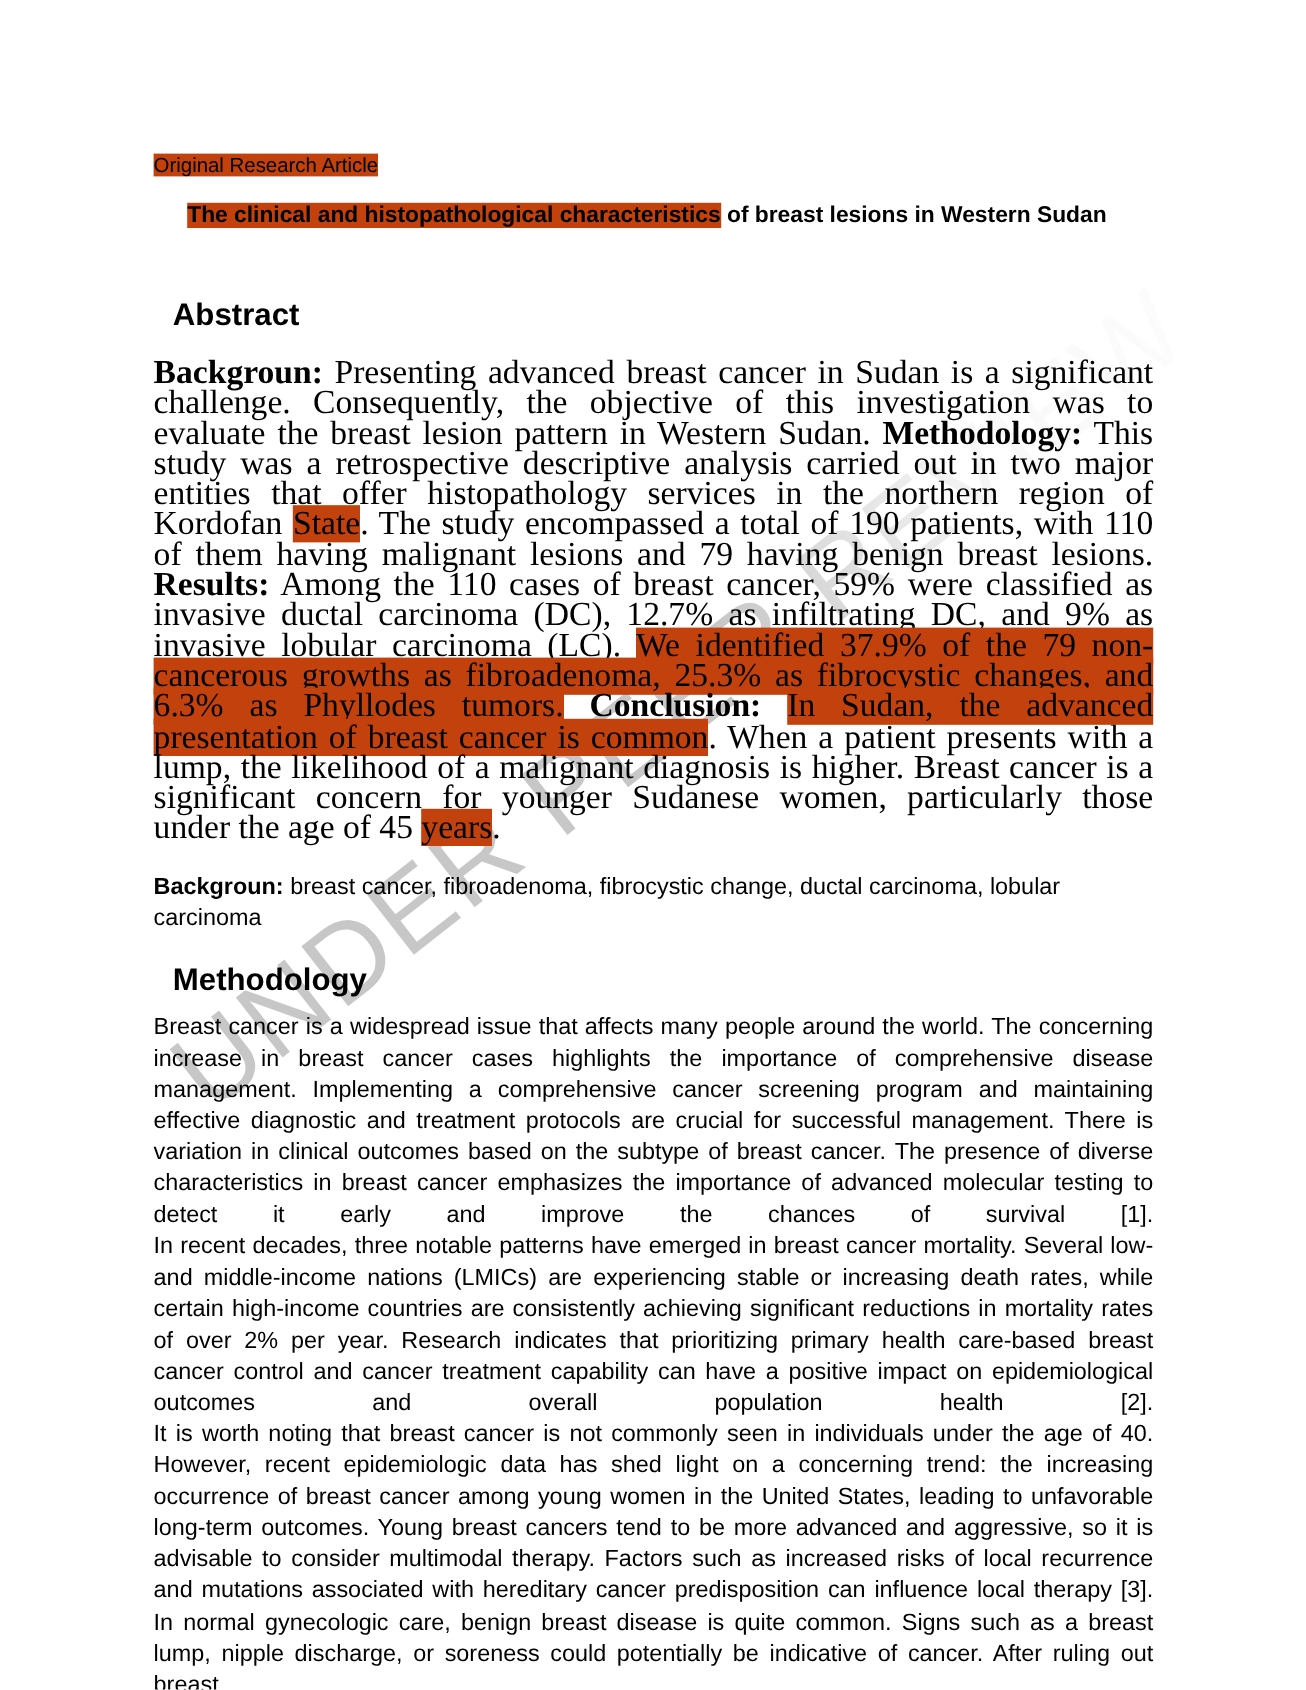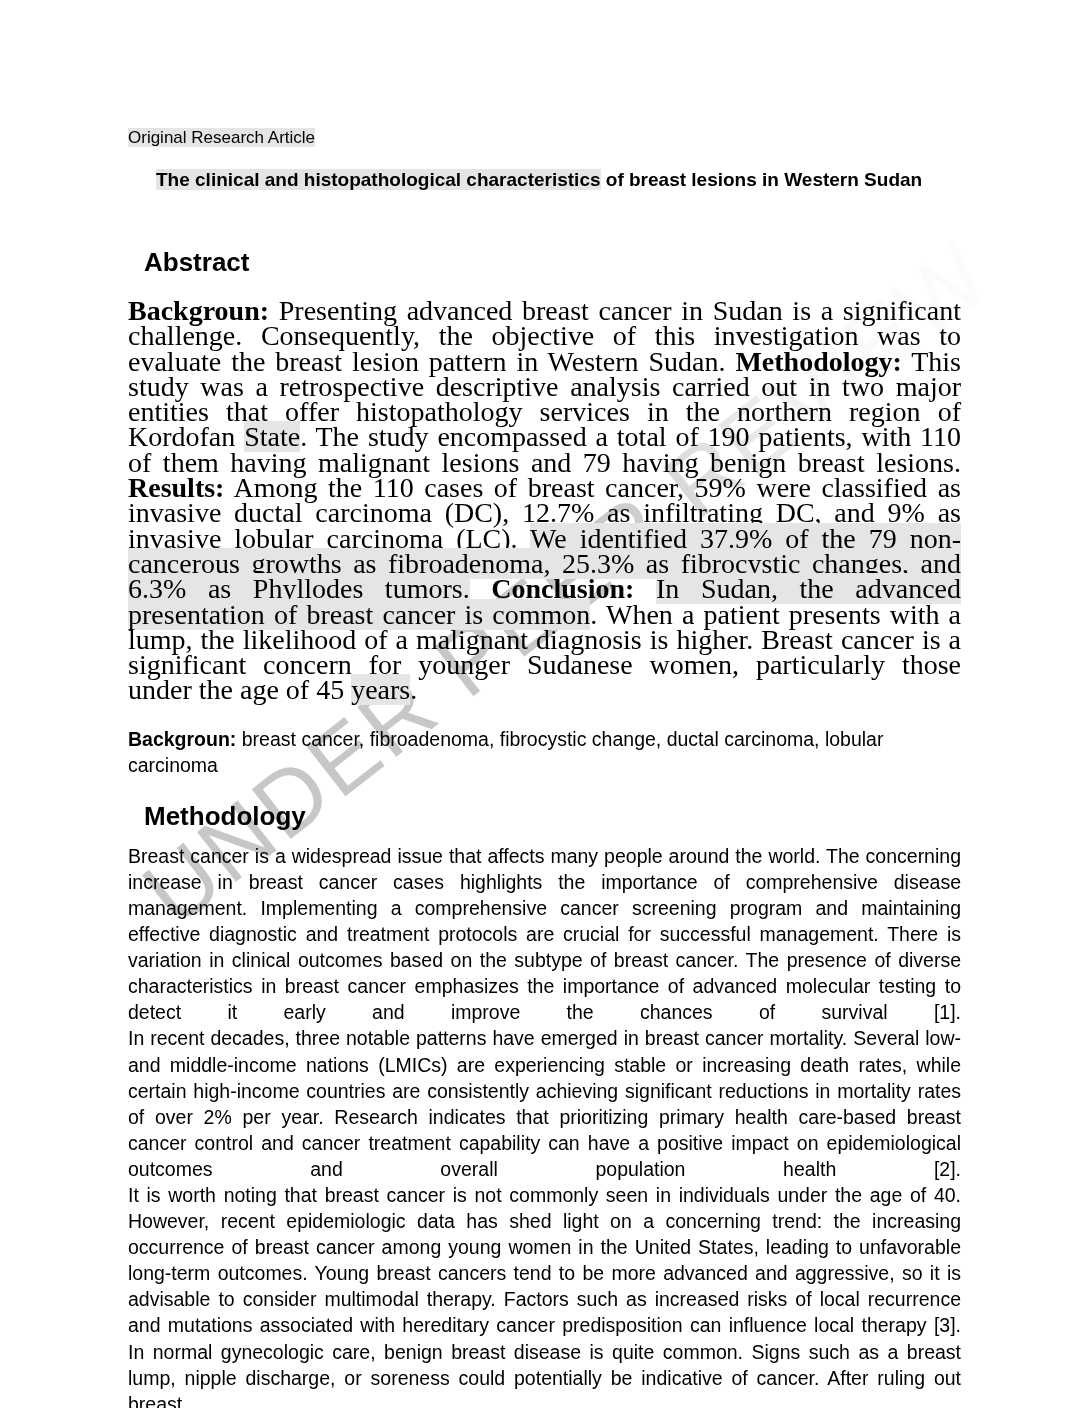--- a/index.html
+++ b/index.html
@@ -13,21 +13,21 @@
     position:absolute; left:156px; top:852px;
     transform:rotate(-38deg); transform-origin:left center;
     font-size:92px; letter-spacing:3px; white-space:nowrap;
     font-family:"Liberation Sans", sans-serif; font-weight:normal;
     background:linear-gradient(90deg, #c7c7c7 0%, #c7c7c7 56%, rgba(199,199,199,0.55) 68%, rgba(199,199,199,0.12) 82%, rgba(199,199,199,0.05) 100%);
     -webkit-background-clip:text; background-clip:text; color:transparent;
     z-index:0; user-select:none;
   }
   .content { position:absolute; left:128px; top:0; width:833px; z-index:1; }
   .label { margin-top:127px; font-size:17px; line-height:22px; }
-  .hl { background:#e5e5e5;margin-top:40px; }
+  .hl { background:#c2410c;margin-top:40px; }
   .b { font-weight:bold; }
   .title { font-size:19px; font-weight:bold; line-height:24px; margin:19px 0 0 0;padding-left:28px; }
   h2 { font-size:26px; font-weight:bold; line-height:22px; margin:16px; }
   .h-abstract { margin-top:59px; }
   .abs {
     font-family:"Liberation Serif", serif;
     font-size:28px; line-height:25.3px; text-align:justify;
     margin:25px 0 0 0;
   }
   .kw { font-size:19.5px; line-height:26px; margin:23px 0 0 0; }

